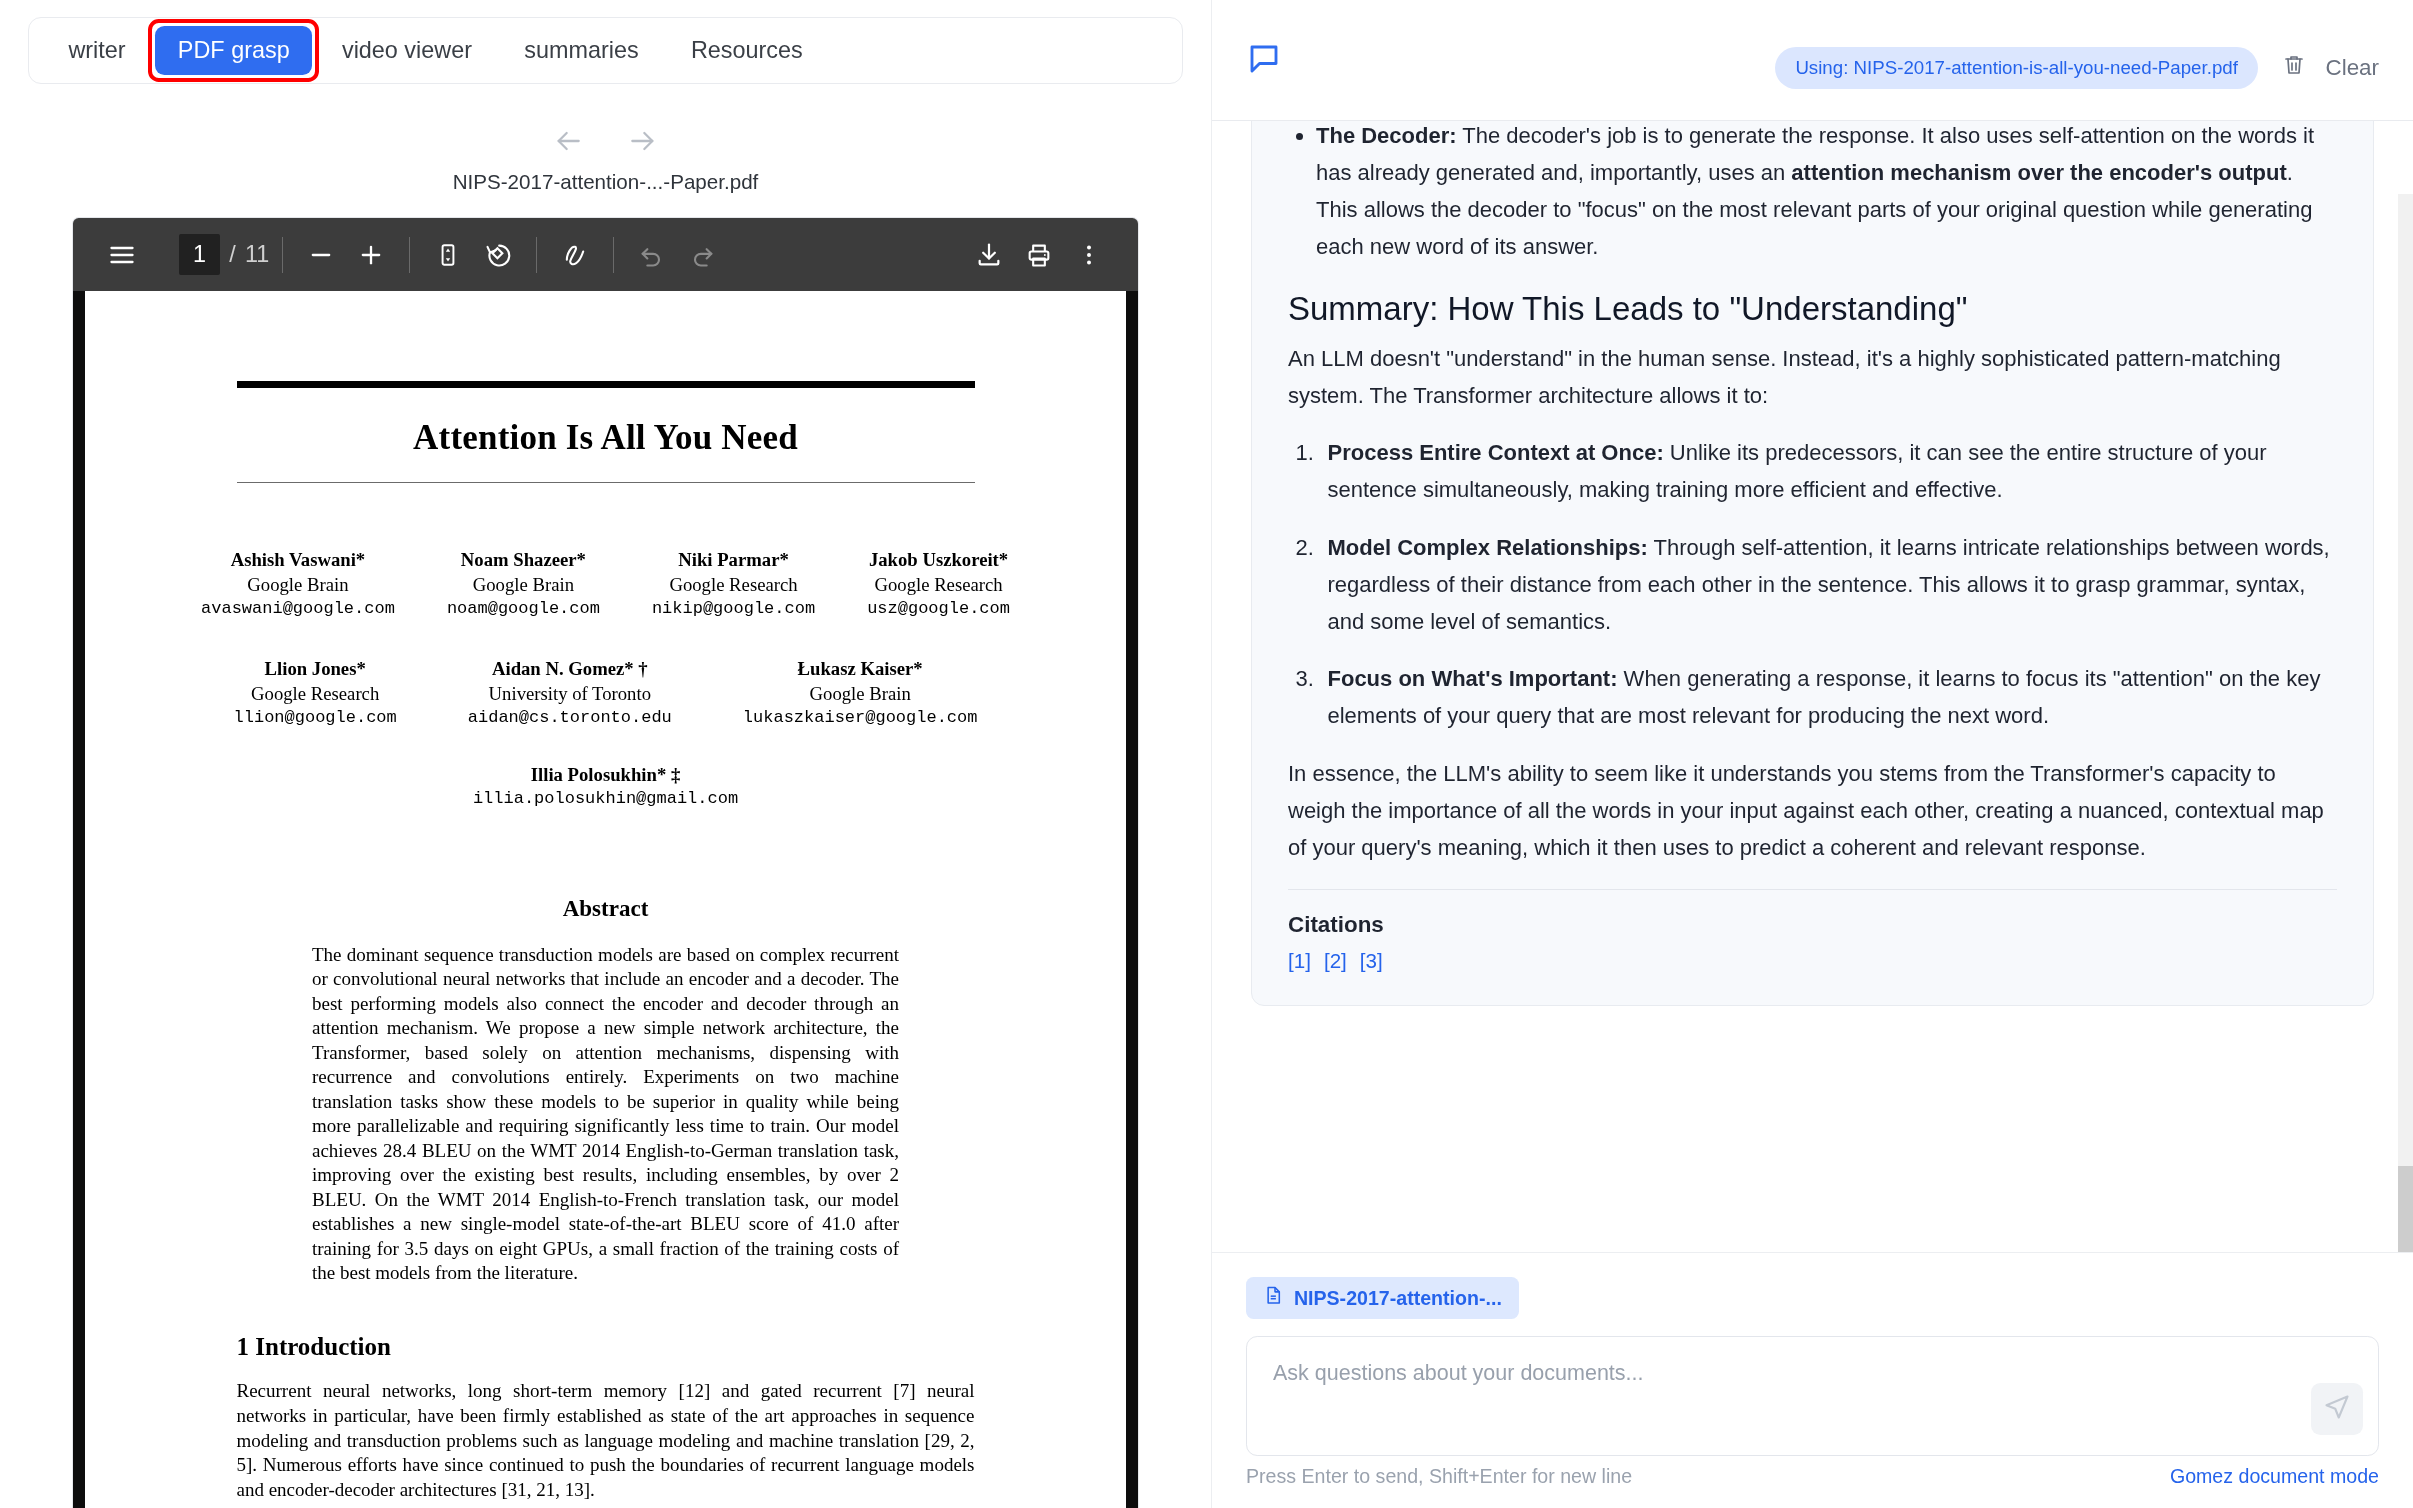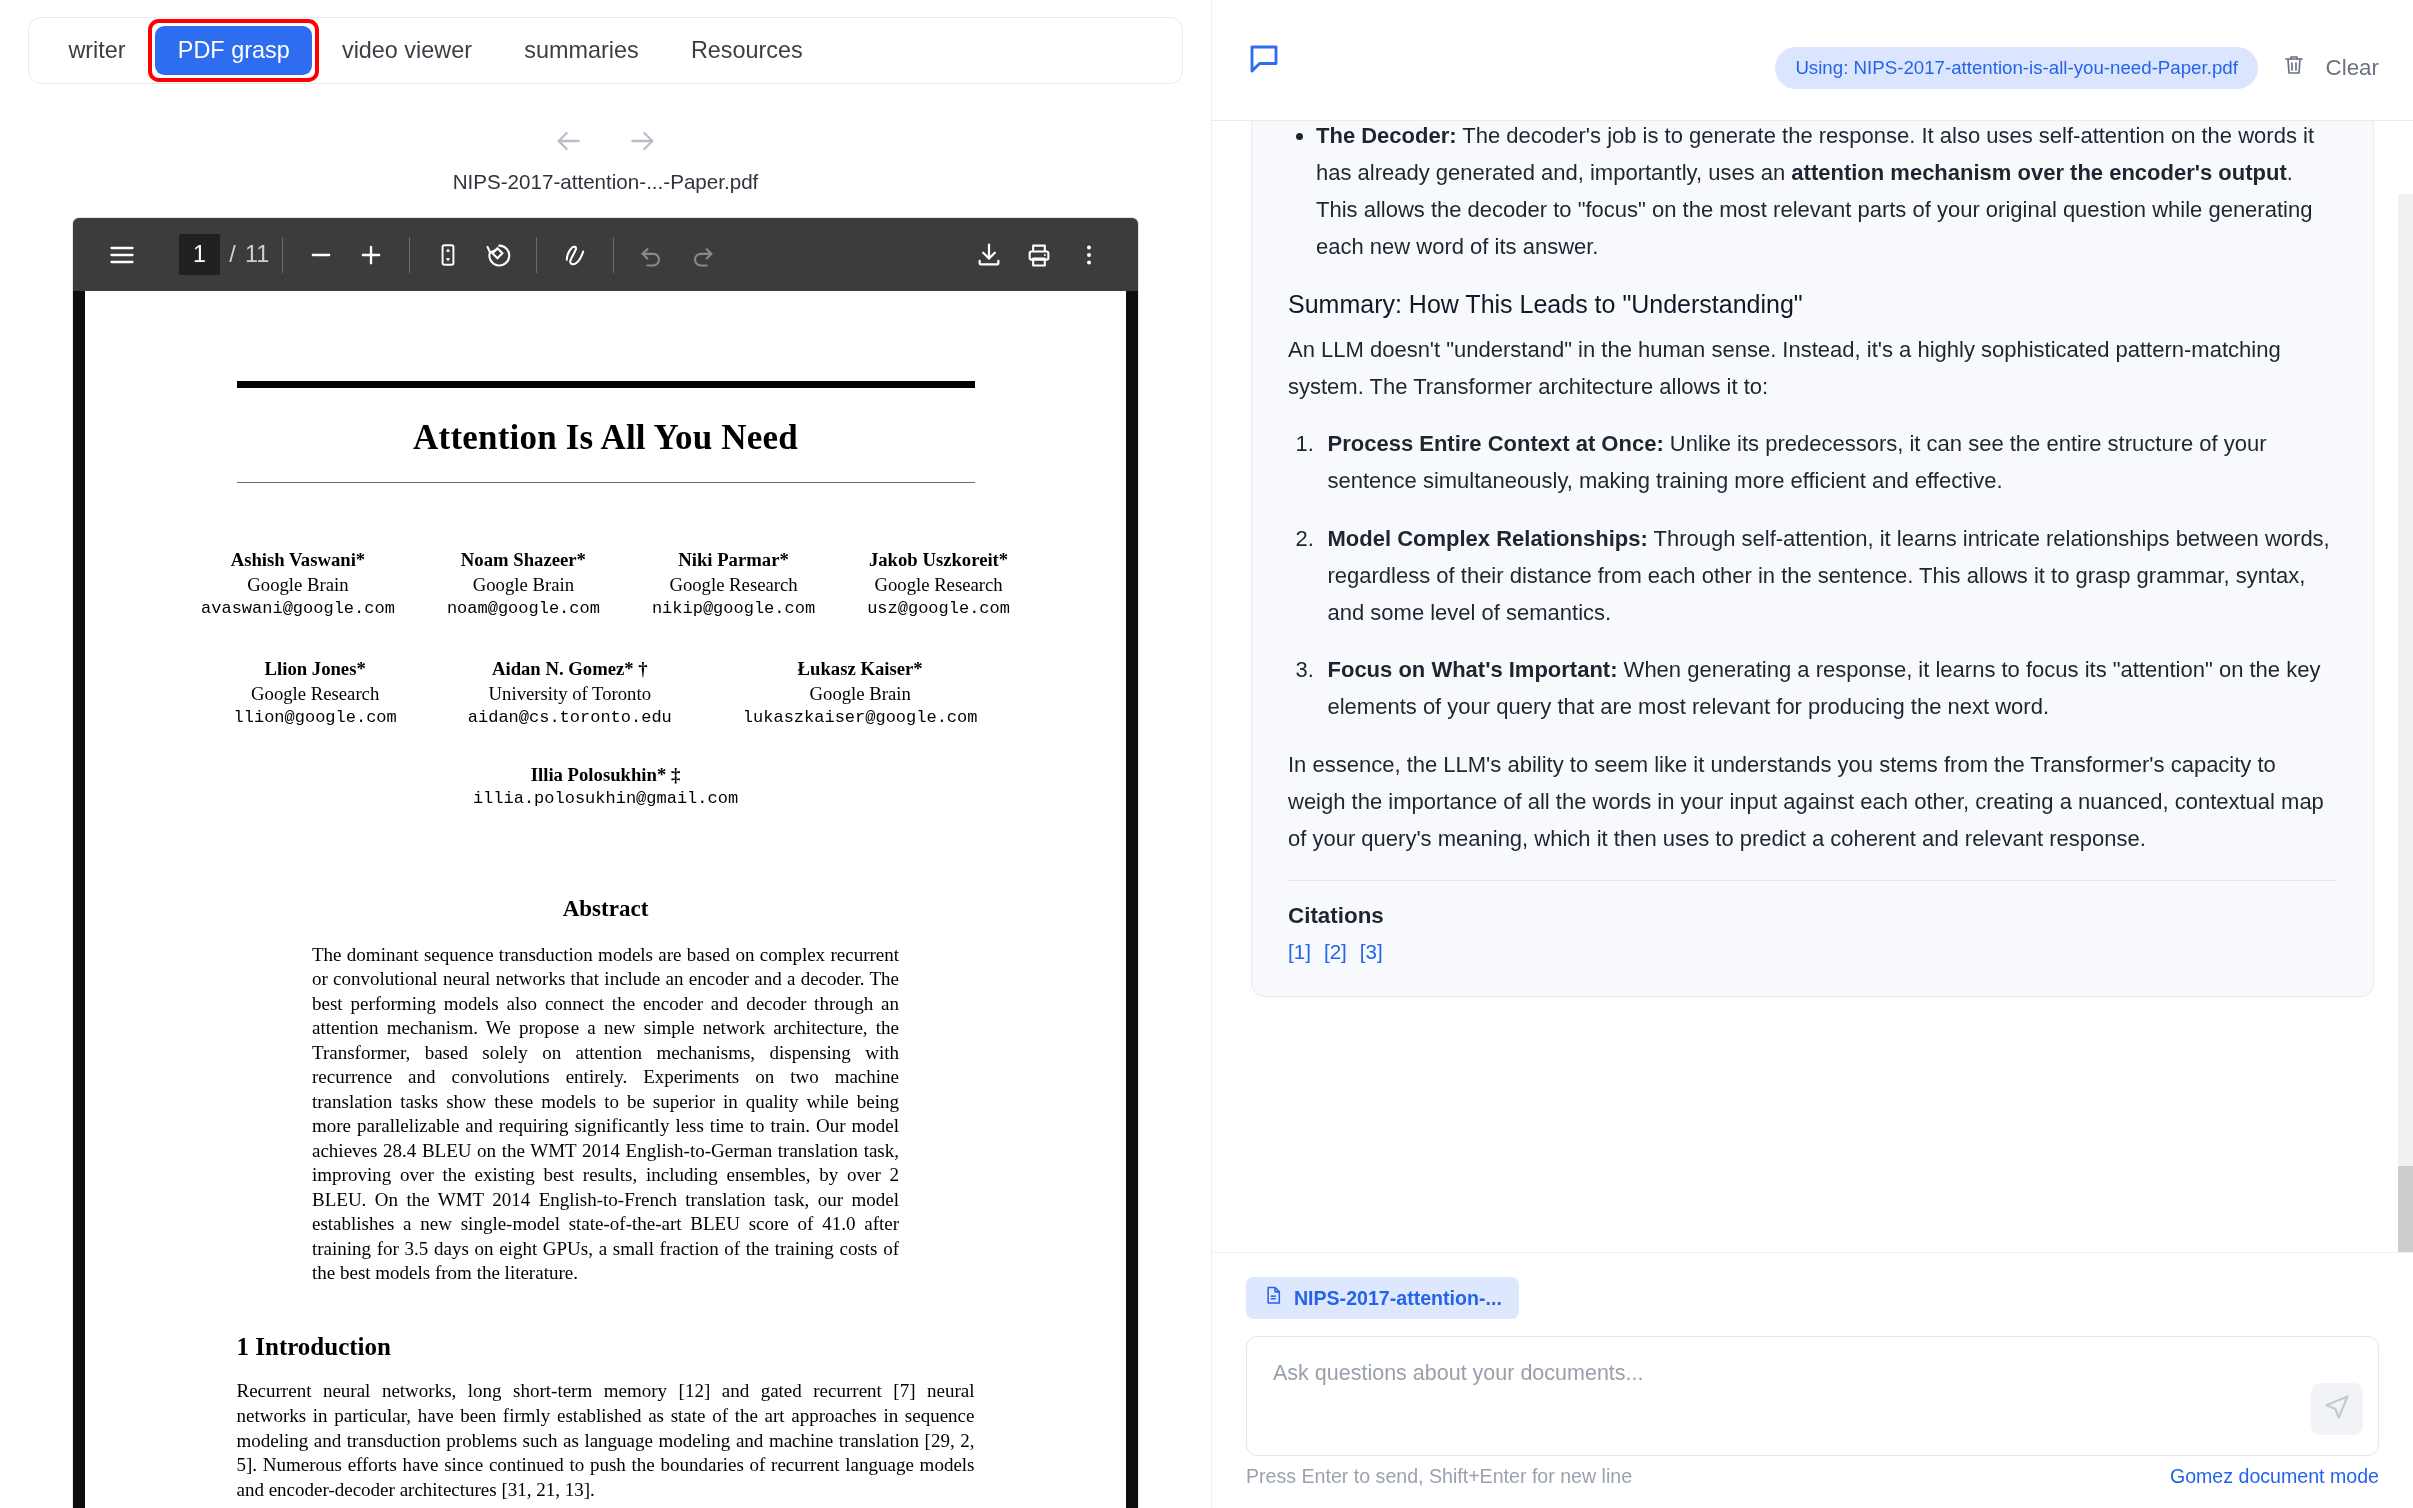--- a/index.html
+++ b/index.html
@@ -235,21 +235,21 @@
     margin: 0 39px 0 39px;
     padding: 24px 36px 32px 36px;
   }
   .msg-card ul { margin: 0 0 0 28px; }
   .msg-card li { margin-bottom: 5.6px; }
   .c-text {
     font-size: 22px; line-height: 1.68; color: #1f2430;
   }
   .c-text b { font-weight: bold; }
   .c-h3 {
-    font-size: 25px; color: #111827; margin: 24px 0 13px 0; font-weight: normal;
+    font-size: 33px; color: #111827; margin: 24px 0 13px 0; font-weight: normal;
   }
   .c-p { margin-bottom: 20.6px; }
   .c-ol { margin: 0 0 0 32px; }
   .c-ol li { margin-bottom: 20.6px; padding-left: 7.5px; }
   .c-divider { height: 0.9px; background: #e3e6ec; margin: 22.4px 0 22.4px 0; }
   .c-cit-h { font-size: 22.4px; font-weight: bold; color: #1f2430; margin-bottom: 11.2px; }
   .c-cits { display: flex; gap: 13px; }
   .c-cit { color: #2563eb; font-size: 20.6px; cursor: pointer; }
 
   .composer {

